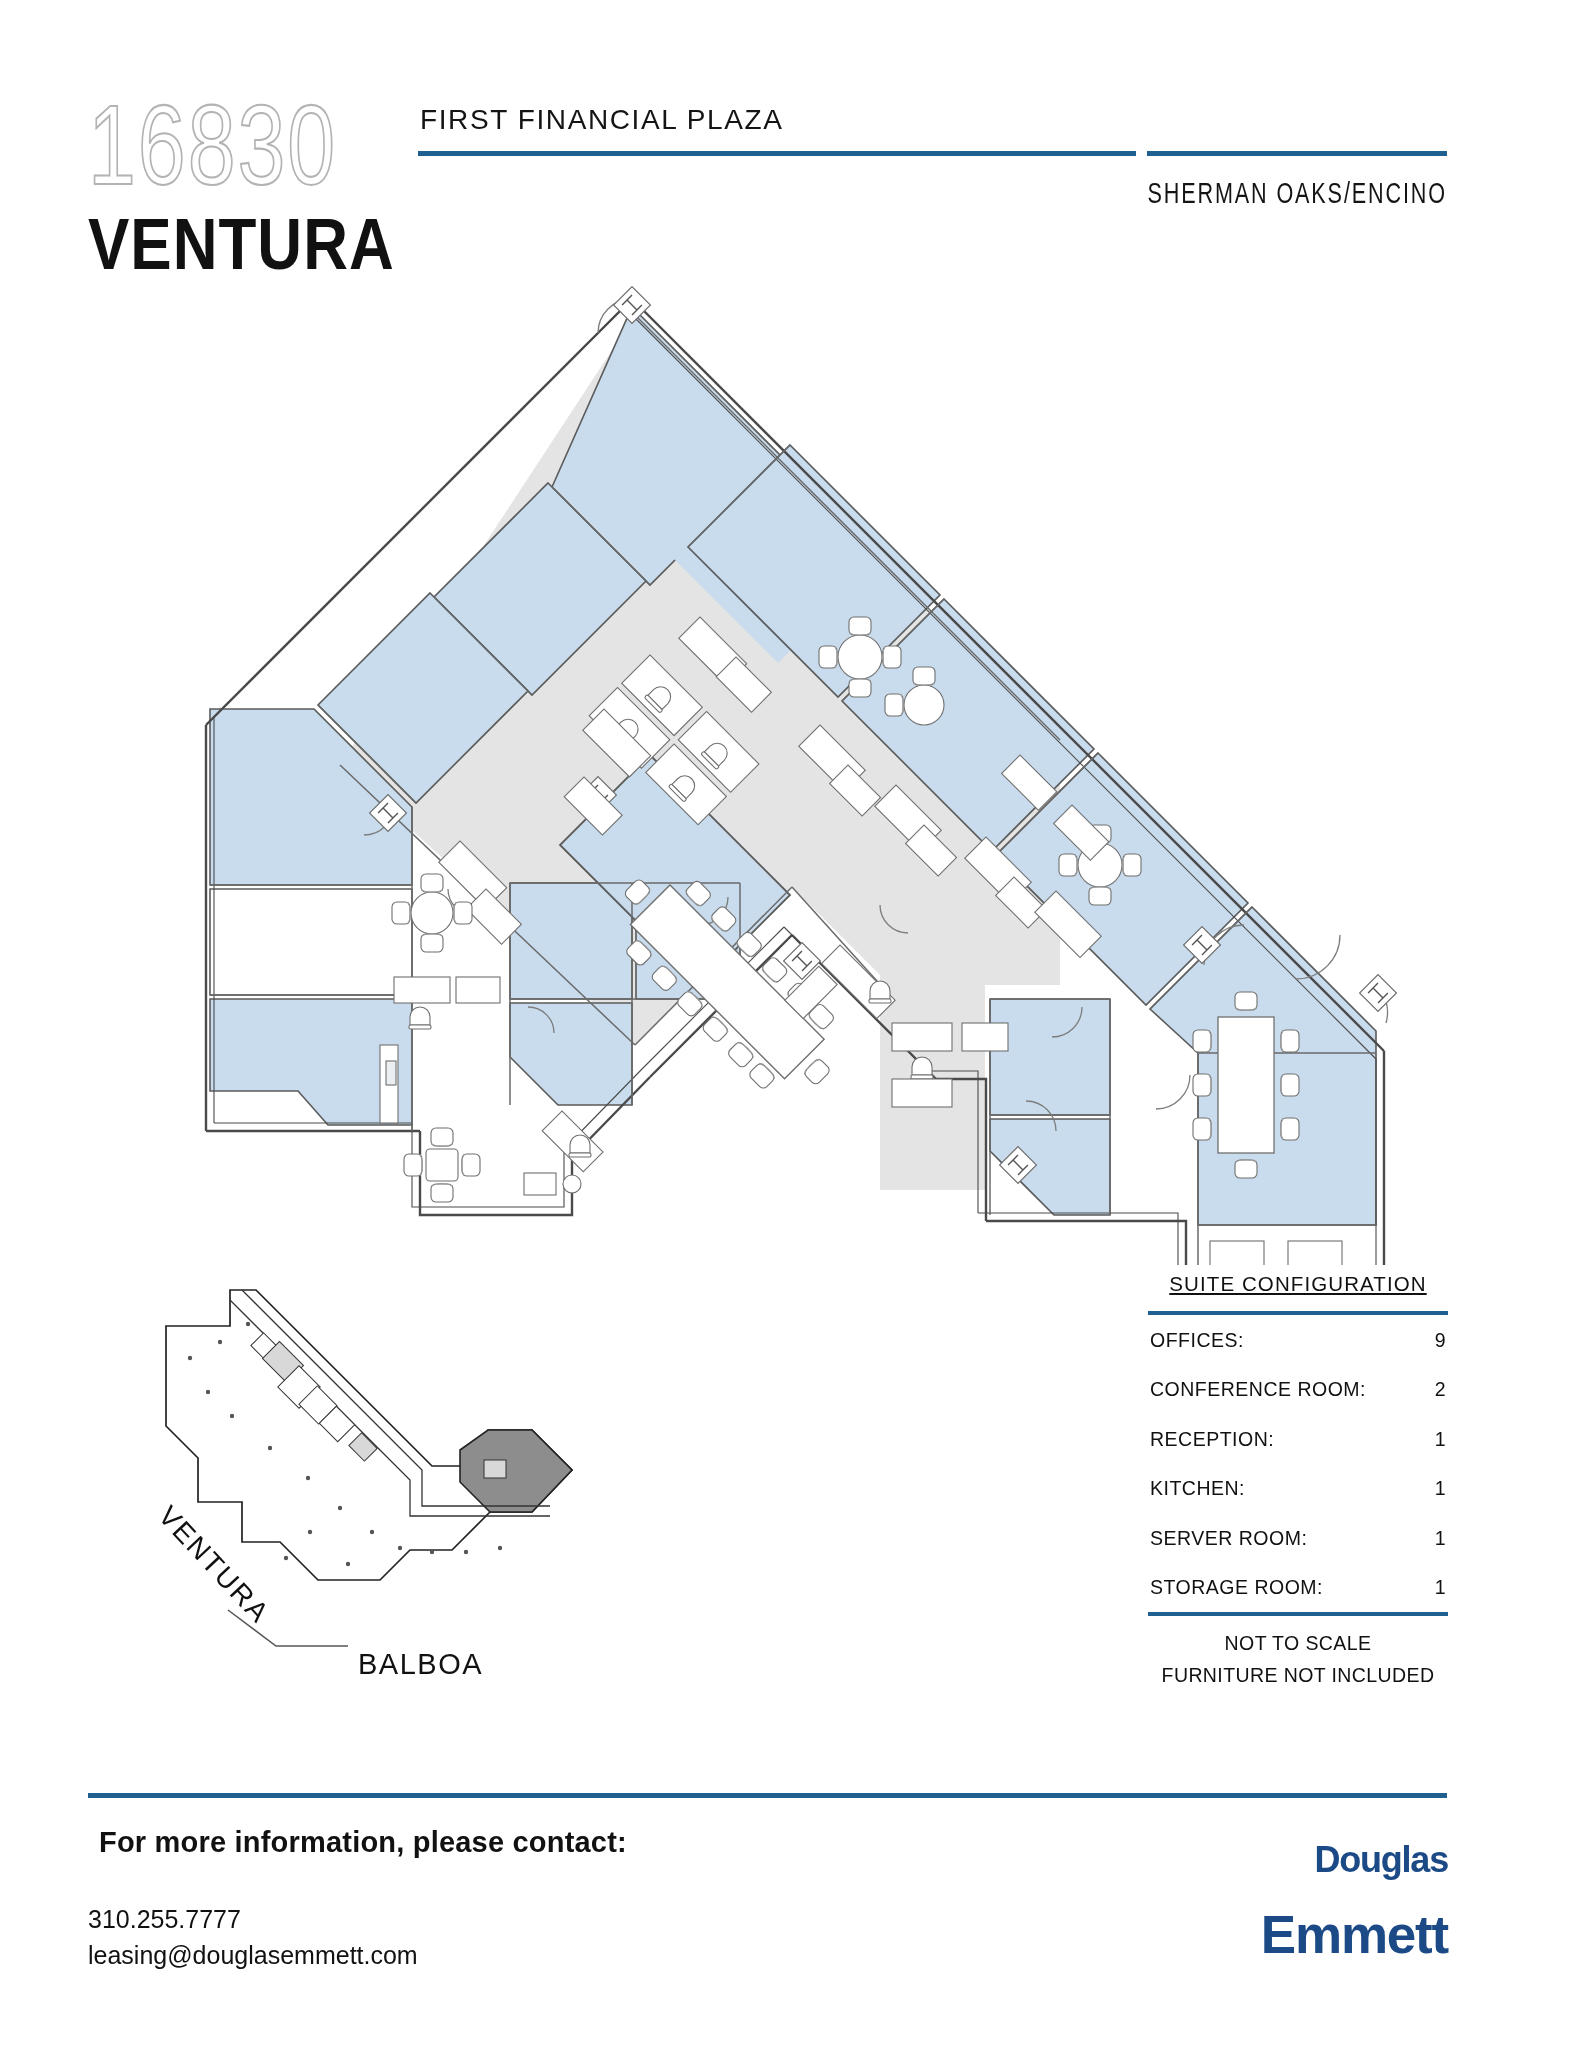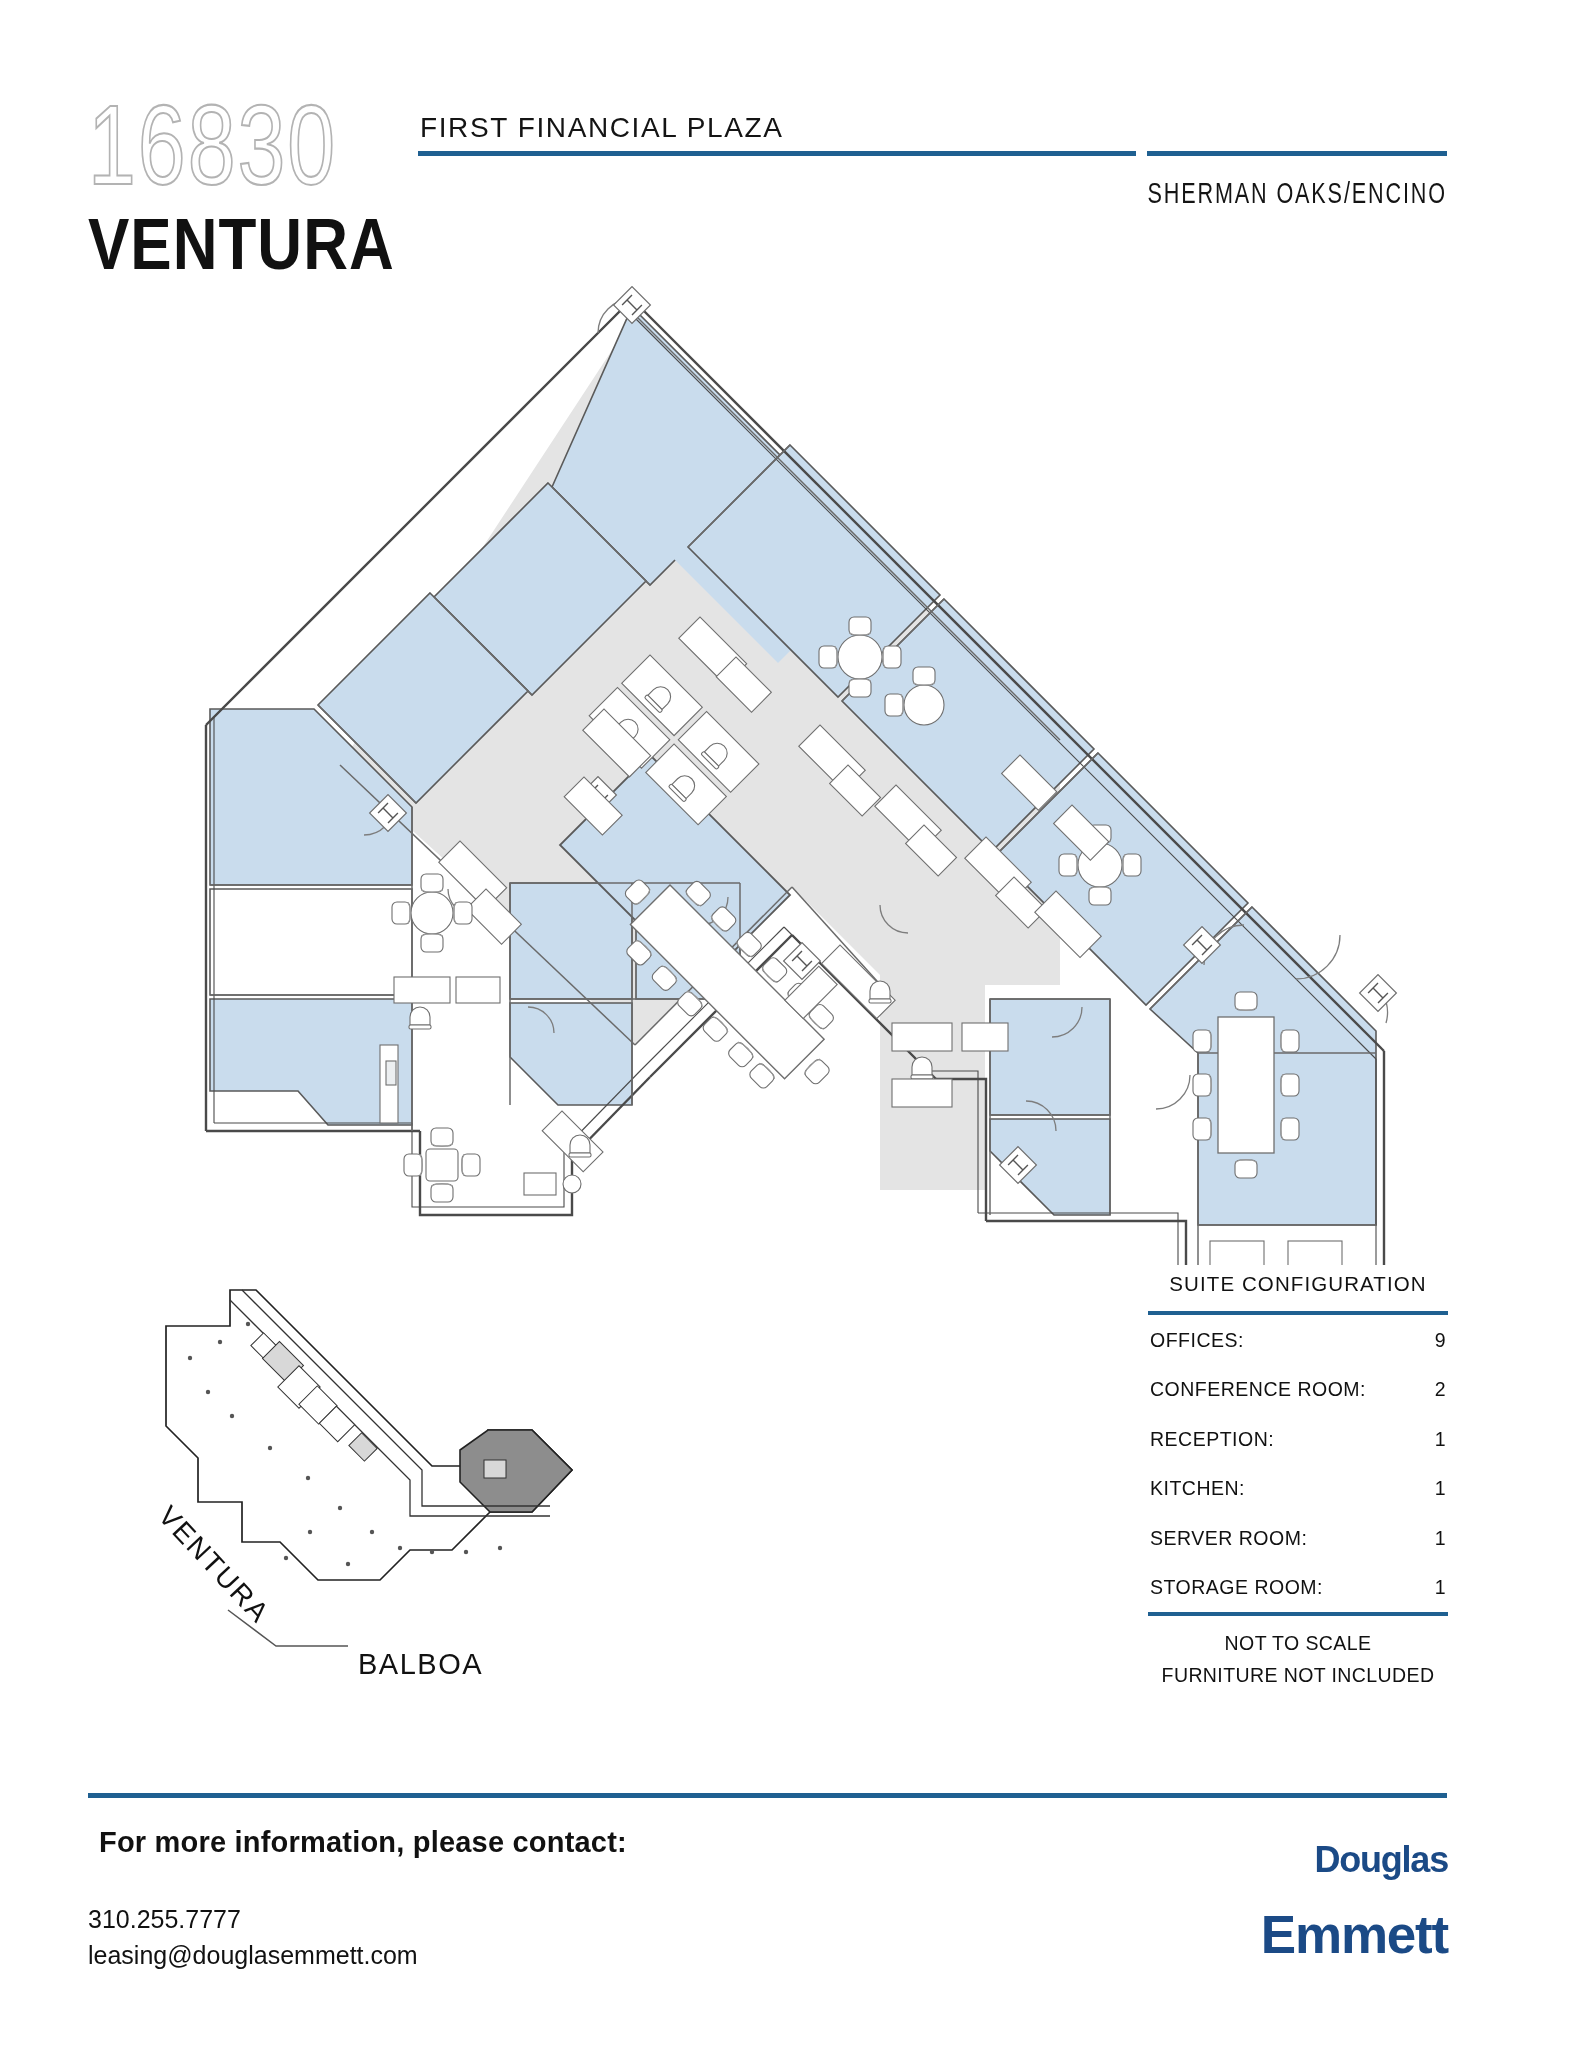--- a/index.html
+++ b/index.html
@@ -18,21 +18,21 @@
     -webkit-text-stroke:1.6px #b3b3b3;
     font-family:"Liberation Sans",sans-serif;
     transform:scaleY(1.32);transform-origin:left top;
   }
   #addr-street{
     left:88px;top:208px;font-size:62px;line-height:62px;font-weight:700;
     letter-spacing:1px;color:#111;
     transform:scaleY(1.18);transform-origin:left top;
   }
   #plaza-name{
-    left:420px;top:112px;font-size:28px;letter-spacing:1.6px;color:#141414;
+    left:420px;top:104px;font-size:28px;letter-spacing:1.6px;color:#141414;
     font-weight:400;
   }
   #rule-plaza{left:418px;top:151px;width:718px;height:5px;background:#1f6091;}
   #suite-line{
     left:1005px;top:110px;font-size:31px;letter-spacing:2.2px;color:#111;
     white-space:nowrap;
   }
   #suite-line .sep{color:#111;padding:0 10px;font-weight:300;}
   #rule-suite{left:1147px;top:151px;width:300px;height:5px;background:#1f6091;}
   #submarket{
@@ -56,21 +56,21 @@
   }
   #label-balboa{
     left:358px;top:1648px;font-size:29px;letter-spacing:1.5px;color:#111;
     white-space:nowrap;
   }
 
   
   #config{left:1148px;top:1272px;width:300px;}
   #config-title{
     font-size:20.5px;letter-spacing:1.1px;text-align:center;color:#111;
-    margin:0 0 15px 0;white-space:nowrap;
+    margin:0 0 15px 0;white-space:nowrap;text-decoration:underline;
   }
   #config .rule{height:4px;background:#1f6091;width:300px;}
   #config-rows{margin:0;padding:0;list-style:none;}
   #config-rows li{
     display:flex;justify-content:space-between;align-items:baseline;
     font-size:19.5px;letter-spacing:.5px;color:#111;
     padding:13.5px 2px 13px 2px;
     gap:14px;
   }
   #config-rows li .k{white-space:nowrap;}

